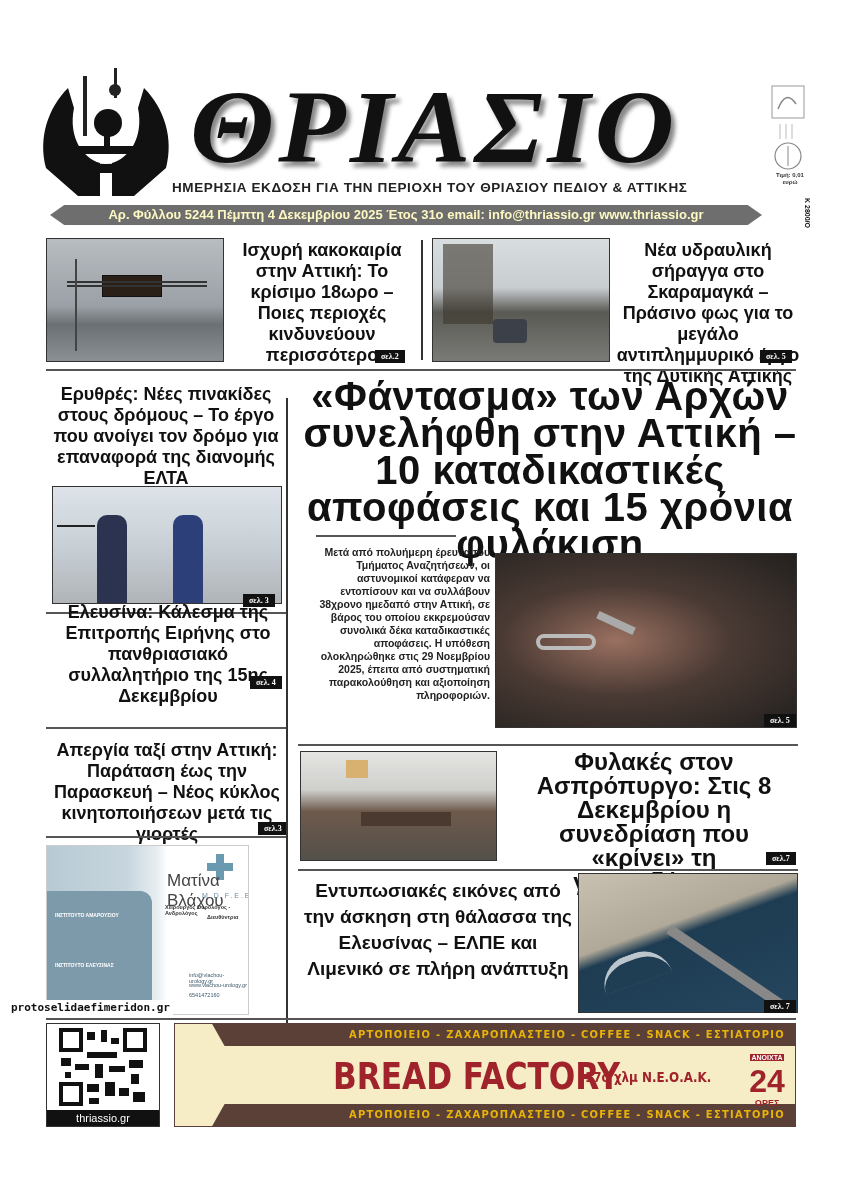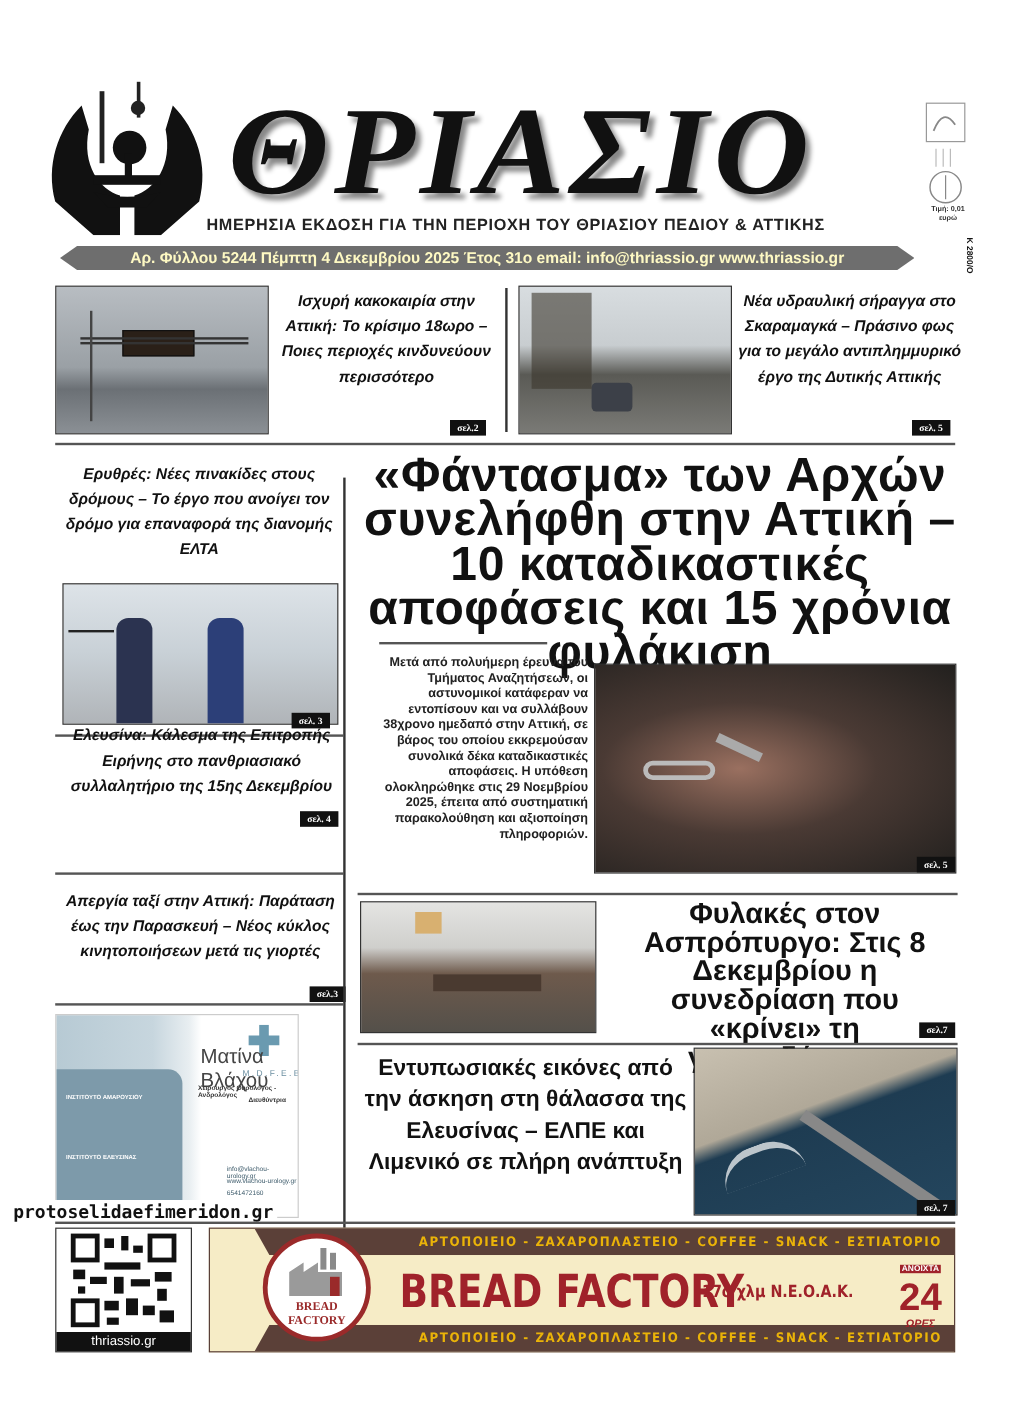--- a/index.html
+++ b/index.html
@@ -12,52 +12,52 @@
   .subtitle { left: 172px; top: 180px; font-size: 13.5px; font-weight: bold; letter-spacing: 0.6px; color: #222; }
   .infobar { left: 50px; top: 205px; width: 712px; height: 20px; background: #6e6e6e; color: #fef9c3; font-size: 13px; font-weight: bold; line-height: 20px; text-align: center; clip-path: polygon(2% 0, 98% 0, 100% 50%, 98% 100%, 2% 100%, 0 50%); }
   .side-stamp { left: 768px; top: 84px; width: 40px; height: 140px; }
   .price { left: 766px; top: 172px; width: 48px; text-align: center; font-size: 6px; font-weight: bold; color: #333; line-height: 7px; }
   .kcode { left: 804px; top: 198px; font-size: 7px; font-weight: bold; writing-mode: vertical-rl; }
 
   .photo { position: absolute; border: 1px solid #333; overflow: hidden; }
   .page-tag { position: absolute; background: #111; color: #fff; font-family: "Liberation Serif", serif; font-weight: bold; font-size: 8px; padding: 2px 6px; line-height: 9px; }
 
   .headline { position: absolute; font-weight: bold; text-align: center; color: #111; }
-  .h-md { font-size: 13px; line-height: 21px; font-style: italic; }
+  .h-md { font-size: 18px; line-height: 21px; }
   .h-lg { font-size: 24px; line-height: 24px; }
   .lead { font-size: 40px; line-height: 37px; font-weight: 900; letter-spacing: 0.5px; }
   .body-text { position: absolute; font-size: 10.5px; line-height: 13px; font-weight: bold; color: #222; text-align: right; }
 
   .hline { position: absolute; height: 2px; background: #555; }
   .vline { position: absolute; width: 2px; background: #333; }
 
   .ad-clinic { left: 46px; top: 845px; width: 203px; height: 170px; background: linear-gradient(90deg, #b7cad4 0%, #c7d6de 40%, #e8eef1 55%, #fff 60%); overflow: hidden; border: 1px solid #ccc; }
   .ad-clinic .panel { position: absolute; left: 0; top: 45px; width: 105px; height: 130px; background: #7d9aaa; border-radius: 0 12px 0 0; }
   .ad-clinic .name { position: absolute; left: 120px; top: 25px; font-size: 17px; color: #444; font-weight: normal; }
   .ad-clinic .creds { position: absolute; left: 155px; top: 46px; font-size: 7px; letter-spacing: 2px; color: #6a8ea0; }
   .ad-clinic .spec { position: absolute; left: 118px; top: 58px; font-size: 5.5px; color: #333; font-weight: bold; }
   .ad-clinic .small { position: absolute; font-size: 5px; color: #fff; font-weight: bold; }
   .ad-clinic .contact { position: absolute; left: 142px; font-size: 5.5px; color: #3c5a6a; }
   .ad-clinic .cross { position: absolute; left: 160px; top: 8px; width: 26px; height: 26px; }
 
-  .watermark { left: 8px; top: 1000px; background: #fff; font-family: "DejaVu Sans Mono", monospace; font-weight: bold; font-size: 15px; padding: 1px 3px; color: #111; }
+  .watermark { left: 8px; top: 1000px; background: #fff; font-family: "DejaVu Sans Mono", monospace; font-weight: bold; font-size: 11px; padding: 1px 3px; color: #111; }
 
   .qr { left: 46px; top: 1023px; width: 114px; height: 104px; border: 1px solid #333; background: #fff; }
   .qr-label { position: absolute; left: 0; bottom: 0; width: 100%; height: 16px; background: #111; color: #fff; font-size: 11px; text-align: center; line-height: 16px; }
 
   .ad-bread { left: 174px; top: 1023px; width: 622px; height: 104px; background: #f6ecc6; border: 1px solid #5a4038; overflow: hidden; }
   .ad-bread .band { position: absolute; left: 0; width: 100%; height: 22px; background: #5b4038; color: #eab308; font-family: "DejaVu Sans Condensed", "DejaVu Sans", sans-serif; font-weight: bold; font-size: 11px; letter-spacing: 1.3px; text-align: right; padding-right: 10px; line-height: 22px; }
   .ad-bread .band.top { top: 0; clip-path: polygon(6% 0, 100% 0, 100% 100%, 8% 100%); }
   .ad-bread .band.bottom { bottom: 0; clip-path: polygon(8% 0, 100% 0, 100% 100%, 6% 100%); }
   .ad-bread .brand { position: absolute; left: 158px; top: 26px; font-family: "DejaVu Sans", sans-serif; font-weight: bold; color: #a0222a; font-size: 38px; letter-spacing: 0px; transform: scaleX(0.82); transform-origin: left; line-height: 52px; }
   .ad-bread .km { position: absolute; left: 410px; top: 45px; font-family: "DejaVu Sans", sans-serif; color: #a0222a; font-size: 14px; font-weight: bold; transform: scaleX(0.85); transform-origin: left; }
   .ad-bread .open { position: absolute; left: 568px; top: 22px; width: 48px; text-align: center; color: #a0222a; font-weight: bold; }
   .ad-bread .open .lbl { font-size: 7px; background: #a0222a; color: #fff; padding: 0 2px; }
   .ad-bread .open .num { font-size: 32px; line-height: 34px; font-family: Liberation Sans, sans-serif; }
-  .ad-bread .open .hrs { font-size: 9px; font-style: italic; }
+  .ad-bread .open .hrs { font-size: 9px; }
   .ad-bread .seal { position: absolute; left: 44px; top: 4px; width: 90px; height: 90px; border-radius: 50%; border: 4px solid #9a2a2a; background: #fff; text-align: center; }
   .ad-bread .seal .txt { position: absolute; left: 0; width: 100%; top: 52px; font-family: "Liberation Serif", serif; color: #9a2a2a; font-weight: bold; font-size: 10px; line-height: 11px; }
 </style>
 </head>
 <body>
 
 <div class="abs logo-icon">
   <svg width="136" height="128" viewBox="0 0 136 128">
     <path d="M30 20 C10 40 0 70 8 100 L40 128 L62 128 L62 95 C45 90 30 70 36 40 Z" fill="#111"></path>
     <path d="M106 20 C126 40 136 70 128 100 L96 128 L74 128 L74 95 C91 90 106 70 100 40 Z" fill="#111"></path>
@@ -190,32 +190,20 @@
       <rect x="86" y="68" width="12" height="10" fill="#111"></rect>
     <rect x="42" y="74" width="10" height="6" fill="#111"></rect>
       <rect x="18" y="48" width="6" height="6" fill="#111"></rect>
   </svg>
   <div class="qr-label">thriassio.gr</div>
 </div>
 
 <div class="abs ad-bread">
   <div class="band top">ΑΡΤΟΠΟΙΕΙΟ - ΖΑΧΑΡΟΠΛΑΣΤΕΙΟ - COFFEE - SNACK - ΕΣΤΙΑΤΟΡΙΟ</div>
   <div class="band bottom">ΑΡΤΟΠΟΙΕΙΟ - ΖΑΧΑΡΟΠΛΑΣΤΕΙΟ - COFFEE - SNACK - ΕΣΤΙΑΤΟΡΙΟ</div>
-  <div class="seal">
-    <svg width="50" height="40" viewBox="0 0 50 40" style="position:absolute;left:16px;top:8px;">
-      <rect x="28" y="0" width="5" height="18" fill="#8a8a8a"></rect>
-      <rect x="36" y="4" width="5" height="14" fill="#8a8a8a"></rect>
-      <path d="M2 20 L14 12 L14 20 L26 12 L26 20 L46 20 L46 40 L2 40 Z" fill="#9a9a9a"></path>
-      <rect x="36" y="24" width="8" height="16" fill="#9a2a2a"></rect>
-    </svg>
-    <div class="txt">
-      <div>BREAD</div>
-      <div>FACTORY</div>
-    </div>
-  </div>
   <div class="brand">BREAD FACTORY</div>
   <div class="km">17ο χλμ Ν.Ε.Ο.Α.Κ.</div>
   <div class="open">
     <div><span class="lbl">ΑΝΟΙΧΤΑ</span></div>
     <div class="num">24</div>
     <div class="hrs">ΩΡΕΣ</div>
   </div>
 </div>
 
 </body></html>

